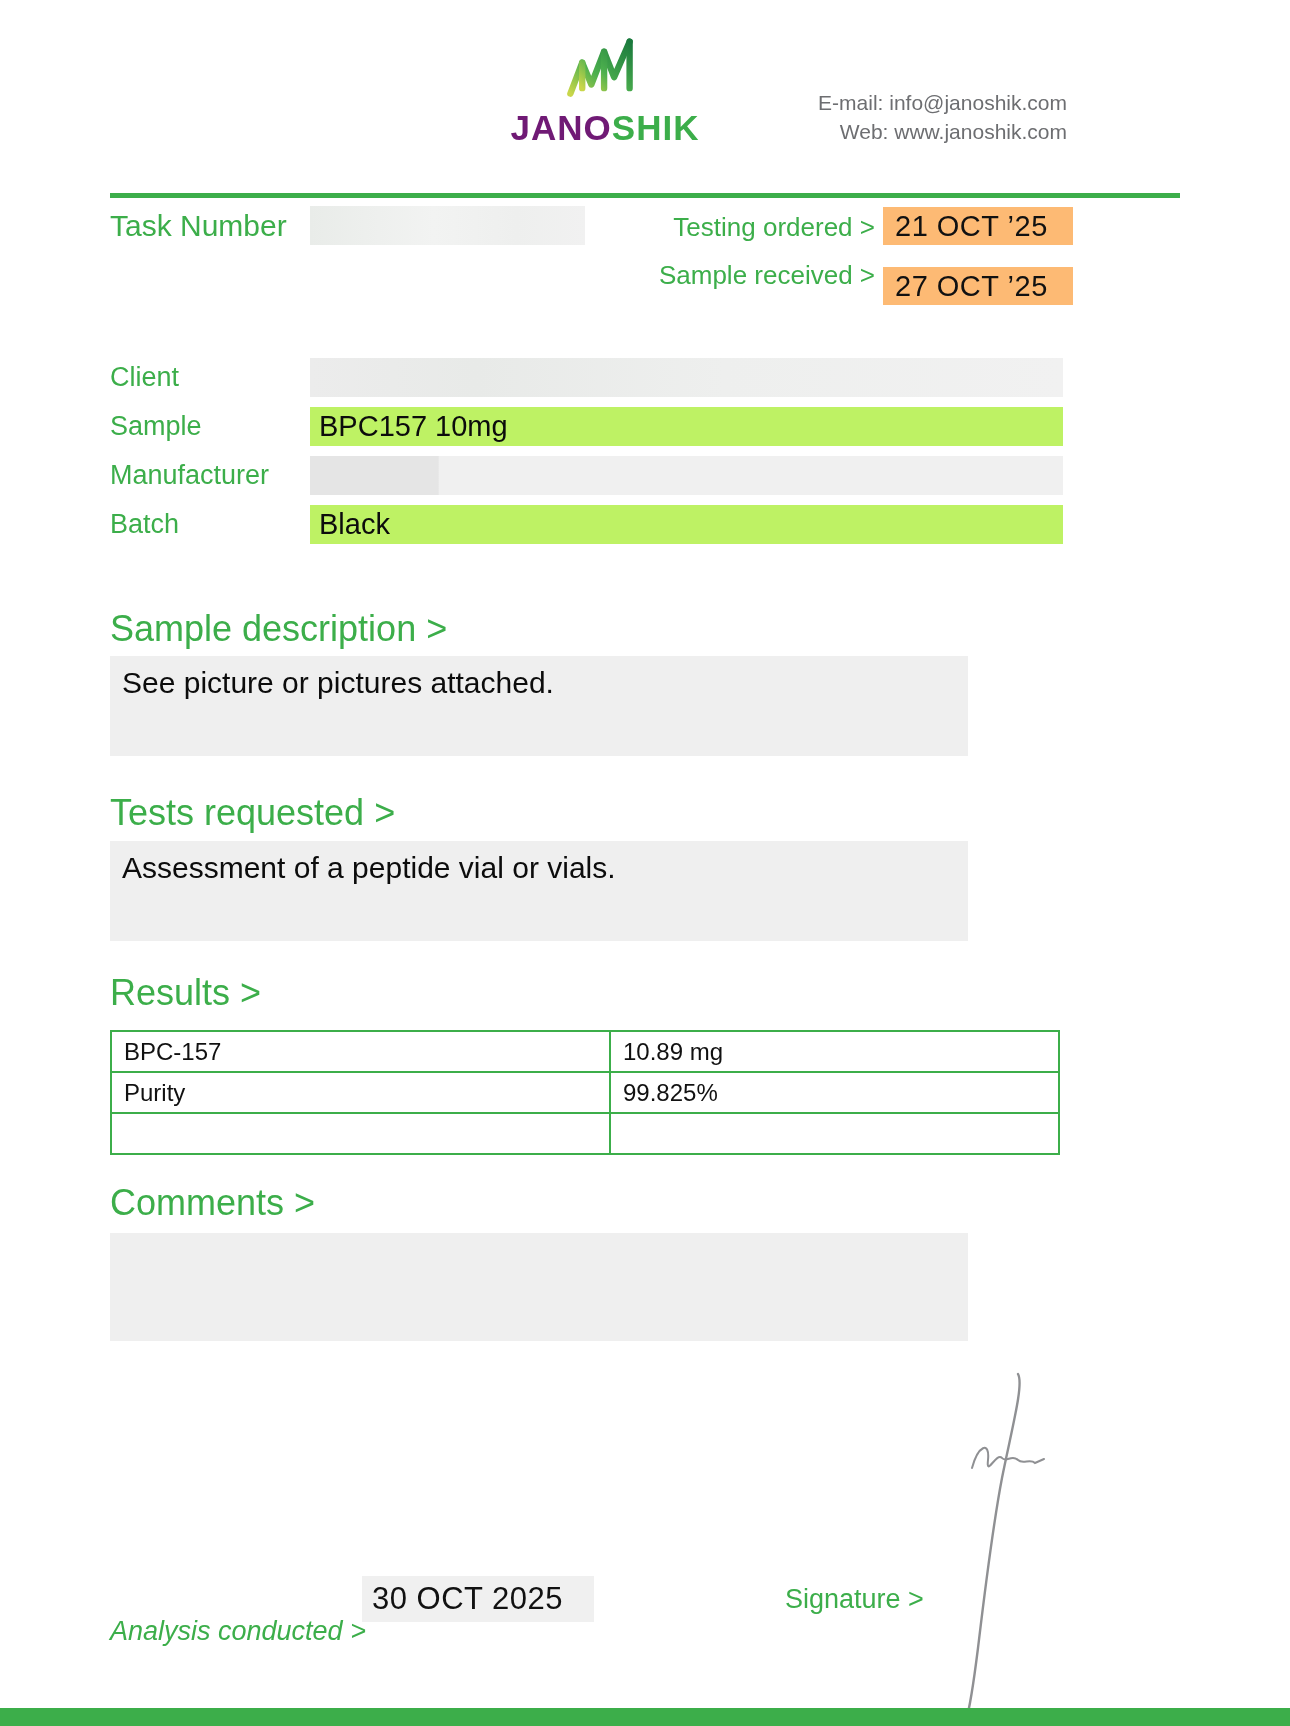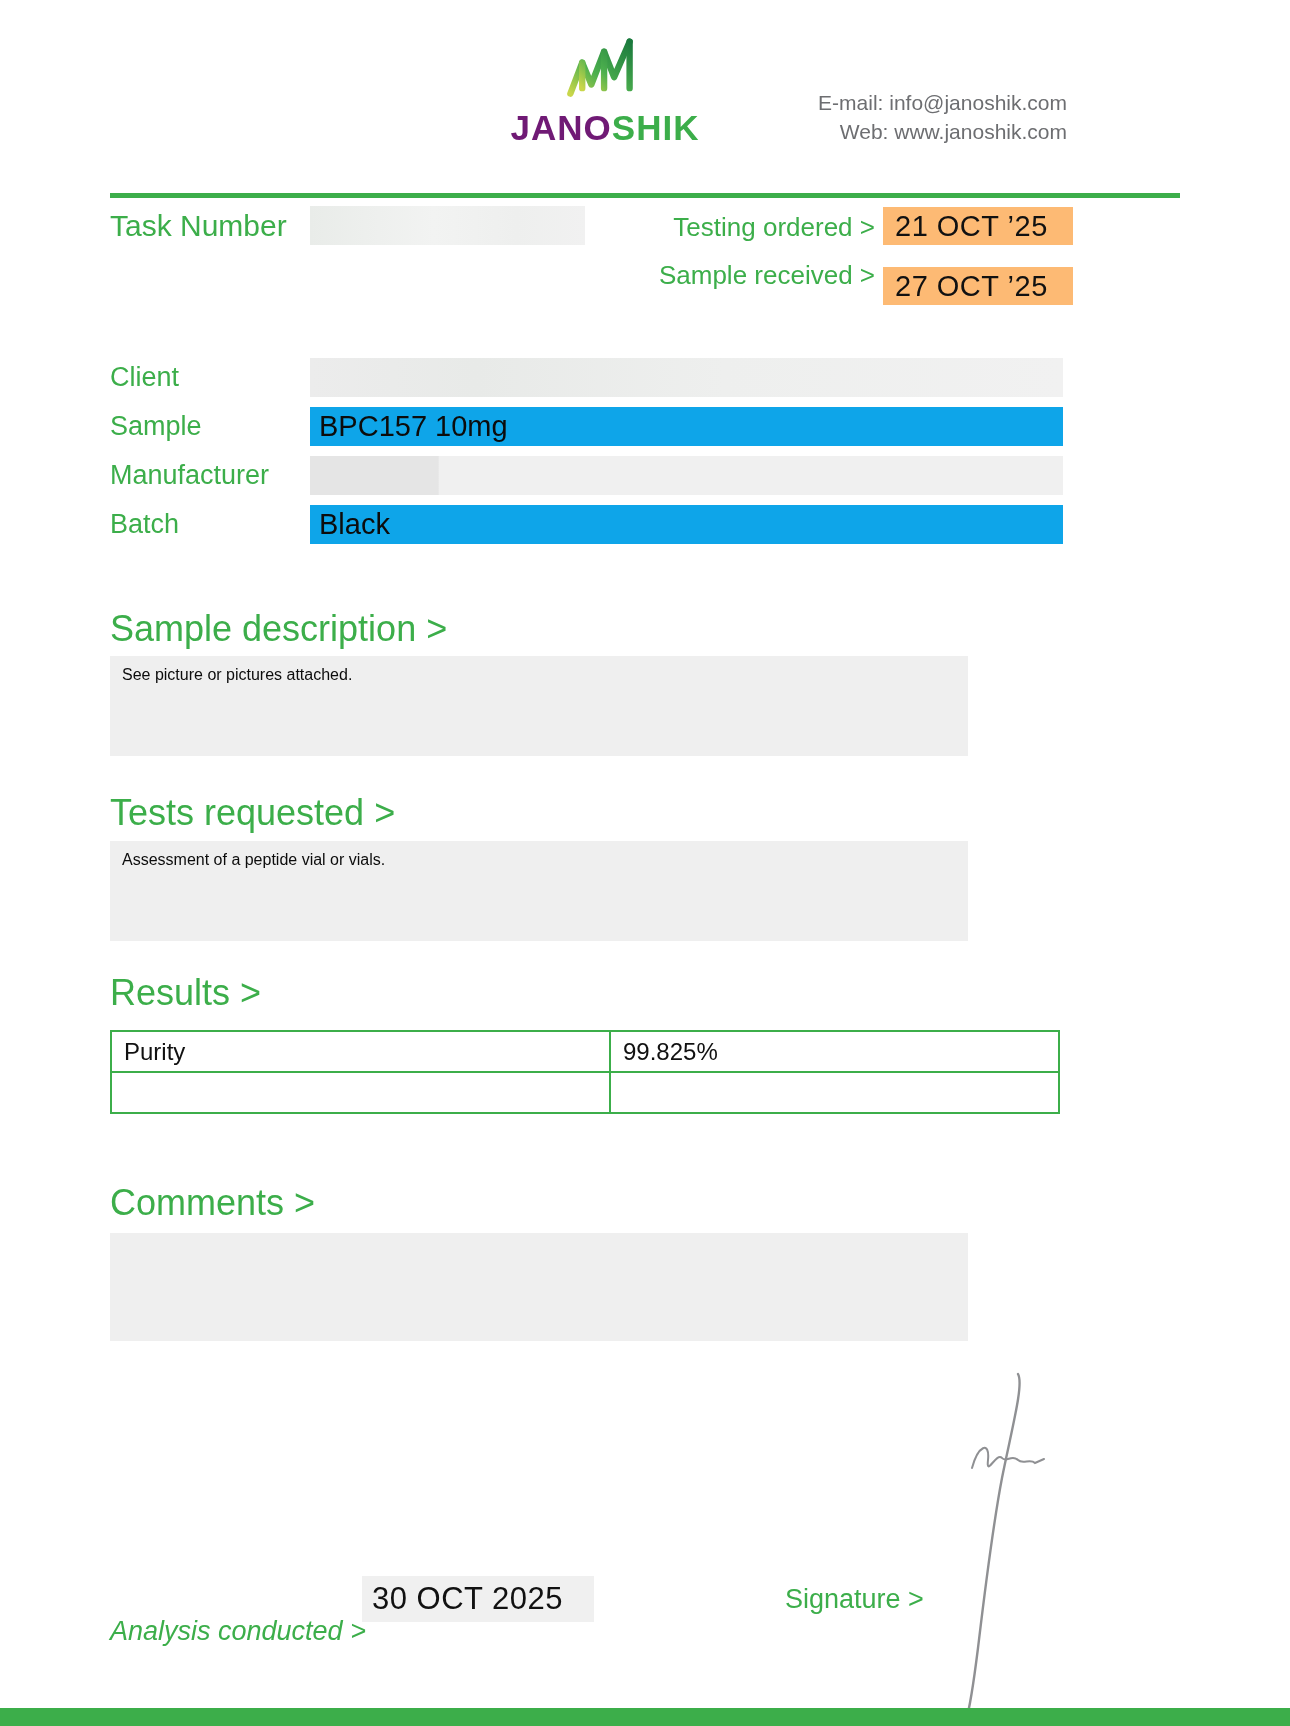--- a/index.html
+++ b/index.html
@@ -24,26 +24,26 @@
   .meta-row-label{font-size:26px;color:#3cae4a;text-align:right;width:220px;}
   .to-label{left:655px;top:212px;}
   .sr-label{left:655px;top:260px;}
   .date-box{width:178px;height:38px;background:#fdba74;font-size:29px;font-weight:500;
     display:flex;align-items:center;padding-left:12px;letter-spacing:0.5px;}
   .to-value{left:883px;top:207px;}
   .sr-value{left:883px;top:255px;margin-top:12px;}
   
   .detail-label{left:110px;font-size:27px;color:#3cae4a;}
   .detail-box{left:310px;width:753px;height:39px;display:flex;align-items:center;
-    background:#0ea5e9;font-size:29px;color:#0c0c0c;padding-left:9px;box-sizing:border-box;}
+    background:#bef264;font-size:29px;color:#0c0c0c;padding-left:9px;box-sizing:border-box;}
   .client-box{background:linear-gradient(90deg,#ececec 0%,#e8eae8 22%,#eeefee 55%,#f1f1f1 100%);}
   .manu-box{background:linear-gradient(90deg,#e5e5e5 0%,#e5e5e5 17%,#f0f0f0 17.2%,#f0f0f0 100%);}
   
   .section-label{left:110px;font-size:36px;color:#3cae4a;}
-  .section-box{left:110px;width:858px;background:#efefef;font-size:16px;color:#0c0c0c;
+  .section-box{left:110px;width:858px;background:#efefef;font-size:30px;color:#0c0c0c;
     padding:10px 12px;box-sizing:border-box;}
   
   .results-table{left:110px;top:1030px;width:950px;border-collapse:collapse;}
   .results-table td{border:2px solid #3cae4a;height:39px;font-size:24px;padding:0 12px;}
   .results-table td.c1{width:473px;}
   
   .footer-label{font-size:27px;color:#3cae4a;}
   .analysis-value{left:362px;top:1576px;width:222px;height:46px;background:#f0f0f0;
     display:flex;align-items:center;padding-left:10px;font-size:31px;font-weight:500;letter-spacing:0.5px;}
   .signature-svg{left:938px;top:1368px;}
@@ -107,20 +107,24 @@
   </div>
 
   <div class="abs section-label" style="top:792px;">Tests requested &gt;</div>
   <div class="abs section-box" style="top:841px;height:100px;">
     <span>Assessment of a peptide vial or vials.</span>
   </div>
 
   <div class="abs section-label" style="top:972px;">Results &gt;</div>
   <table class="abs results-table">
     <tbody>
+        <tr>
+      <td class="c1">BPC-157</td>
+      <td>10.89 mg</td>
+    </tr>
     <tr>
       <td class="c1">Purity</td>
       <td>99.825%</td>
     </tr>
     <tr>
       <td class="c1"></td>
       <td></td>
     </tr>
   </tbody>
     </table>

